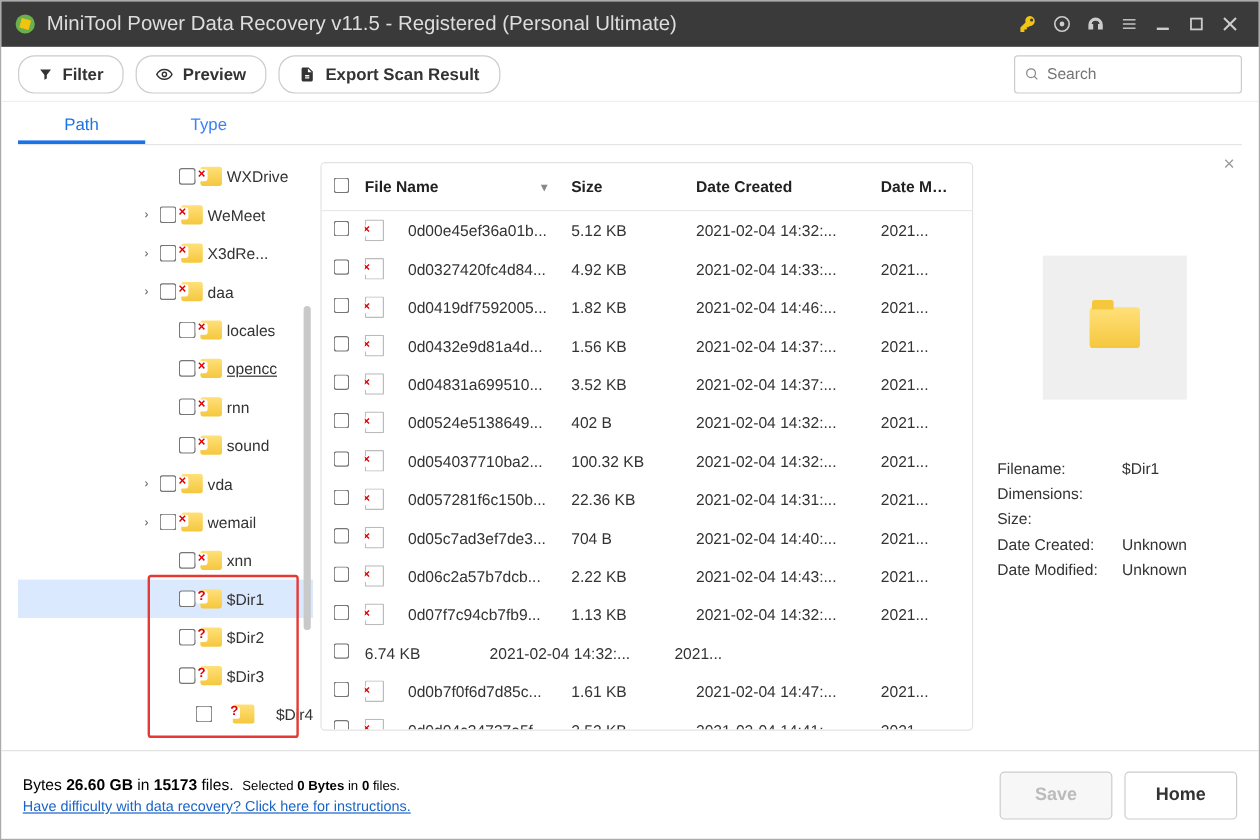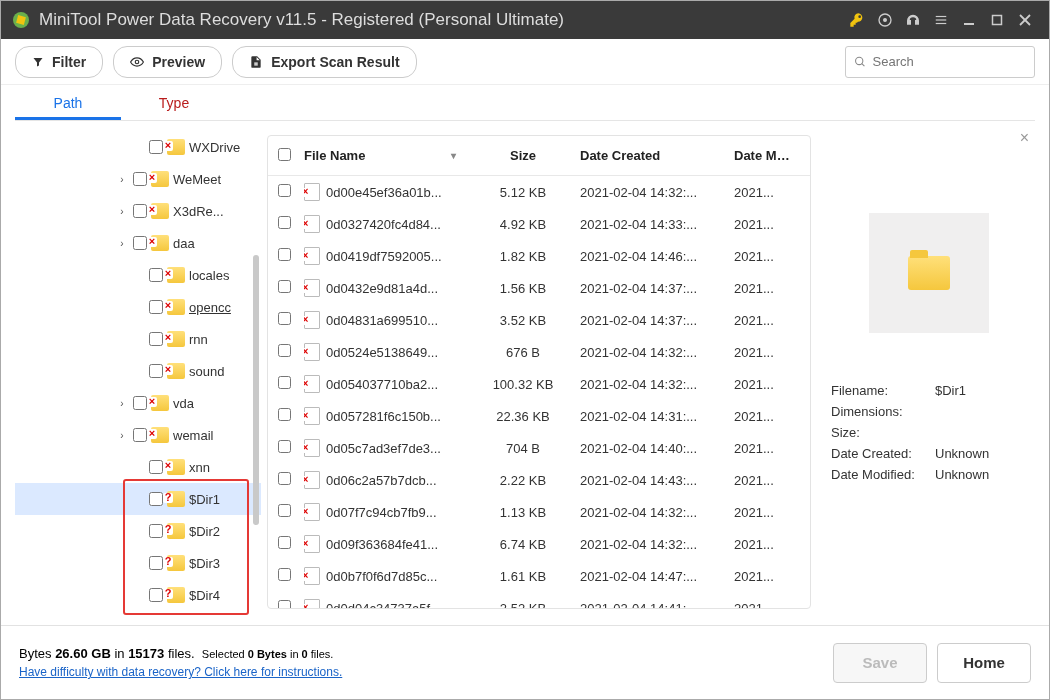--- a/index.html
+++ b/index.html
@@ -15,21 +15,21 @@
   
   .toolbar { height: 46px; display: flex; align-items: center; padding: 6px 14px; gap: 10px; border-bottom: 1px solid #eee; }
   .tbtn { border: 1px solid #ccc; border-radius: 14px; background: #fff; height: 32px; padding: 0 16px; display: inline-flex; align-items: center; gap: 8px; font-size: 14px; font-weight: 600; color: #333; cursor: pointer; }
   .toolbar .spacer { flex: 1; }
   .searchbox { border: 1px solid #ccc; border-radius: 3px; height: 32px; width: 190px; display: flex; align-items: center; padding: 0 8px; gap: 6px; color: #888; }
   .searchbox input { border: none; outline: none; width: 100%; font-size: 13px; }
 
   
   .main { flex: 1; display: flex; flex-direction: column; overflow: hidden; padding: 0 14px 6px 14px; }
   .tabs { display: flex; height: 36px; border-bottom: 1px solid #e5e5e5; }
-  .tab { width: 106px; text-align: center; line-height: 36px; font-size: 14px; color: #b91c1c; cursor: pointer; }
+  .tab { width: 106px; text-align: center; line-height: 36px; font-size: 14px; color: #3b82f6; cursor: pointer; }
   .tab.active { color: #1a73e8; border-bottom: 3px solid #1a73e8; font-weight: 400; }
 
   .panes { flex: 1; display: flex; overflow: hidden; margin-top: 4px; }
 
   
   .tree-wrap { width: 246px; position: relative; overflow: hidden; }
   .tree { width: 100%; height: 100%; overflow-y: hidden; font-size: 13px; color: #333; padding-top: 6px; position: relative; }
   .tree-scroll { position: absolute; right: 2px; top: 130px; width: 6px; height: 270px; background: #c9c9c9; border-radius: 3px; }
   .tnode { display: flex; align-items: center; height: 32px; padding-left: 0; gap: 4px; }
   .tnode .expander { width: 14px; text-align: center; color: #555; font-size: 10px; user-select: none; }
@@ -41,22 +41,22 @@
   .folder-q::after { content: "?"; color: #d00; position: absolute; font-size: 11px; font-weight: 700; left: -4px; top: 2px; background: #fff; width: 10px; height: 10px; line-height: 9px; text-align: center; border-radius: 2px; }
   .tnode .label { white-space: nowrap; overflow: hidden; text-overflow: ellipsis; max-width: 120px; }
   .tnode.selected { background: #dbe9ff; }
   .red-box { position: absolute; border: 2px solid #e53935; border-radius: 3px; pointer-events: none; }
 
   
   .filelist { flex: 1; border-left: 1px solid #e3e3e3; border-right: 1px solid #e3e3e3; margin: 10px 6px 10px 6px; border-radius: 4px; border-top: 1px solid #e3e3e3; border-bottom: 1px solid #e3e3e3; overflow: hidden; display: flex; flex-direction: column; }
   .fl-head { display: flex; align-items: center; height: 40px; font-size: 13px; font-weight: 700; color: #222; border-bottom: 1px solid #e8e8e8; padding-left: 10px; }
   .fl-head .col, .fl-row .col { padding-right: 10px; overflow: hidden; white-space: nowrap; text-overflow: ellipsis; }
   .c-chk { width: 26px; }
-  .c-name { width: 172px; display:flex; align-items:center; gap:6px;}
-  .c-size { width: 104px; text-align: center; }
+  .c-name { width: 172px; display:flex; align-items:center; gap:20px;}
+  .c-size { width: 104px; }
   .c-created { width: 154px; }
   .c-mod { width: 66px; }
   .fl-body { flex: 1; overflow: hidden; }
   .fl-row { display: flex; align-items: center; height: 32px; font-size: 13px; color: #333; padding-left: 10px; }
   .fl-row .fileicon { width: 16px; height: 18px; background: #fff; border: 1px solid #bbb; border-radius: 1px; position: relative; display:inline-block; flex:0 0 auto; }
   .fl-row .fileicon::after { content: "×"; color: #d00; position: absolute; font-size: 10px; font-weight: 700; left: -4px; top: 4px; background: #fff; width: 9px; height: 9px; line-height: 8px; text-align: center; border-radius: 2px; }
   .sort-caret { color:#888; font-size:10px; margin-left:auto; padding-right:10px;}
 
   
   .preview { width: 218px; padding: 8px 8px 8px 14px; font-size: 13px; color: #333; position: relative; }
@@ -249,21 +249,21 @@
             <input type="checkbox" style="">
             <span class="ficon folder-q"></span>
             <span class="label">$Dir2</span>
           </div>
           <div class="tnode" style="padding-left: 116px;">
             <span class="expander"></span>
             <input type="checkbox" style="">
             <span class="ficon folder-q"></span>
             <span class="label">$Dir3</span>
           </div>
-          <div class="tnode" style="padding-left: 116px;">
+          <div class="tnode" style="padding-left: 116px; justify-content: space-between;">
             <span class="expander"></span>
             <input type="checkbox" style="">
             <span class="ficon folder-q"></span>
             <span class="label">$Dir4</span>
           </div>
         </div>
       <div class="tree-scroll"></div>
       <div class="red-box" id="redbox" style="top: 354px; left: 108px; width: 126px; height: 136px;"></div>
     </div>
 
@@ -328,21 +328,21 @@
             <div class="col c-size">3.52 KB</div>
             <div class="col c-created">2021-02-04 14:37:...</div>
             <div class="col c-mod">2021...</div>
           </div>
           <div class="fl-row">
             <div class="col c-chk"><input type="checkbox" style=""></div>
             <div class="col c-name">
               <span class="fileicon"></span>
               <span>0d0524e5138649...</span>
             </div>
-            <div class="col c-size">676 B</div>
+            <div class="col c-size">402 B</div>
             <div class="col c-created">2021-02-04 14:32:...</div>
             <div class="col c-mod">2021...</div>
           </div>
           <div class="fl-row">
             <div class="col c-chk"><input type="checkbox" style=""></div>
             <div class="col c-name">
               <span class="fileicon"></span>
               <span>0d054037710ba2...</span>
             </div>
             <div class="col c-size">100.32 KB</div>
@@ -384,24 +384,20 @@
             <div class="col c-name">
               <span class="fileicon"></span>
               <span>0d07f7c94cb7fb9...</span>
             </div>
             <div class="col c-size">1.13 KB</div>
             <div class="col c-created">2021-02-04 14:32:...</div>
             <div class="col c-mod">2021...</div>
           </div>
           <div class="fl-row">
             <div class="col c-chk"><input type="checkbox" style=""></div>
-            <div class="col c-name">
-              <span class="fileicon"></span>
-              <span>0d09f363684fe41...</span>
-            </div>
             <div class="col c-size">6.74 KB</div>
             <div class="col c-created">2021-02-04 14:32:...</div>
             <div class="col c-mod">2021...</div>
           </div>
           <div class="fl-row">
             <div class="col c-chk"><input type="checkbox" style=""></div>
             <div class="col c-name">
               <span class="fileicon"></span>
               <span>0d0b7f0f6d7d85c...</span>
             </div>

